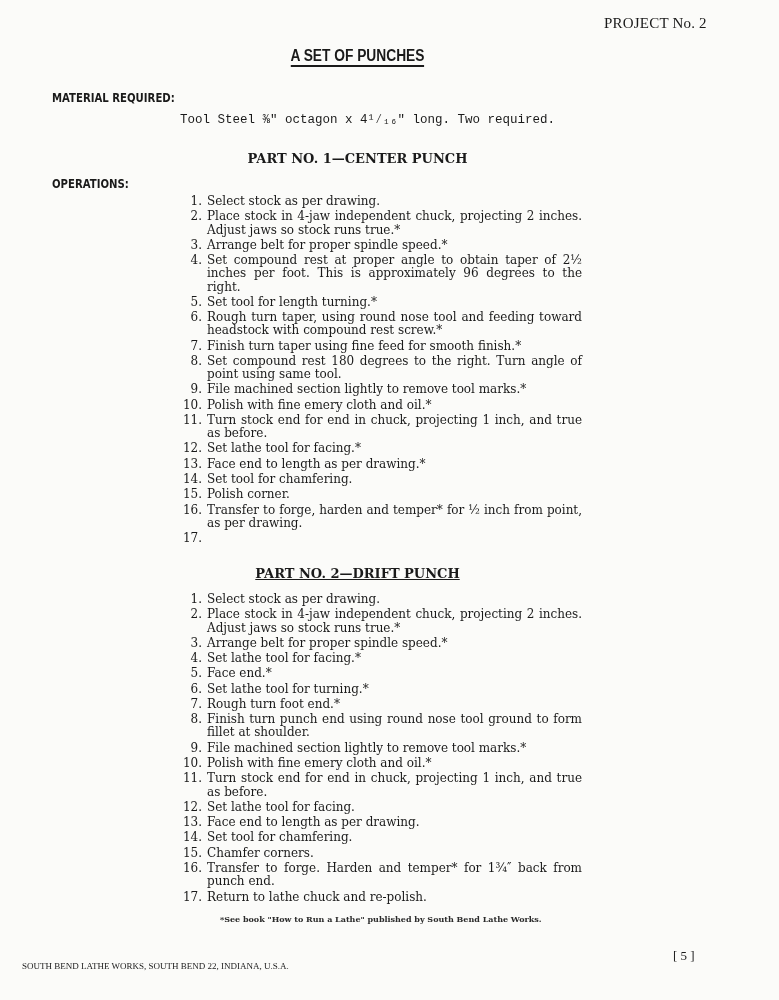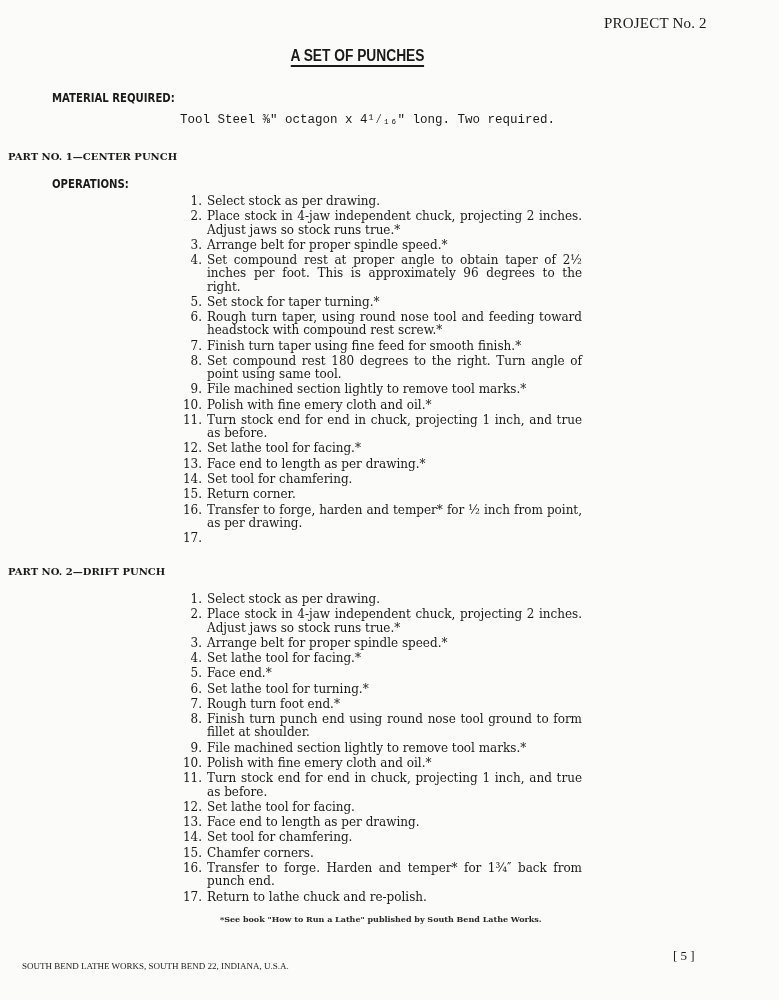--- a/index.html
+++ b/index.html
@@ -20,22 +20,22 @@
   .label-heading {
     position: absolute; left: 52px;
     font-family: "DejaVu Sans", sans-serif; font-weight: bold; font-size: 11.5px;
     transform: scaleX(0.88); transform-origin: 0 0;
   }
   .material-text {
     position: absolute; left: 180px; top: 113px;
     font-family: Liberation Mono, monospace; font-size: 12.5px;
   }
   .part-heading {
-    position: absolute; left: 8px; width: 715px; 
-    font-family: "DejaVu Serif", serif; font-weight: bold; font-size: 10px;
+    position: absolute; left: 0; width: 715px; text-align: center;
+    font-family: "DejaVu Serif", serif; font-weight: bold; font-size: 13px;
   }
   ol.ops {
     position: absolute; left: 180px; width: 402px; margin: 0; padding: 0; list-style: none;
     font-family: "DejaVu Serif", serif; font-size: 12px; line-height: 13.2px;
   }
   ol.ops li { position: relative; padding-left: 27px; margin-bottom: 2.1px; text-align: justify; }
   ol.ops li .num { position: absolute; left: 0; width: 22px; text-align: right; }
   .footnote {
     position: absolute; left: 220px; top: 914px;
     font-family: "DejaVu Serif", serif; font-size: 8px; font-weight: bold; color: #2a2a2a;
@@ -62,36 +62,36 @@
 <div class="material-text">Tool Steel ⅜″ octagon x 4¹⁄₁₆″ long.  Two required.</div>
 
 <div class="part-heading" style="top:151px;">PART NO. 1—CENTER PUNCH</div>
 <div class="label-heading" style="top:177px;">OPERATIONS:</div>
 
 <ol class="ops" style="top:195px;">
   <li><span class="num">1.</span><span>Select stock as per drawing.</span></li>
   <li><span class="num">2.</span><span>Place stock in 4-jaw independent chuck, projecting 2 inches. Adjust jaws so stock runs true.*</span></li>
   <li><span class="num">3.</span><span>Arrange belt for proper spindle speed.*</span></li>
   <li><span class="num">4.</span><span>Set compound rest at proper angle to obtain taper of 2½ inches per foot.  This is approximately 96 degrees to the right.</span></li>
-  <li><span class="num">5.</span><span>Set stock for taper turning.*</span></li>
+  <li><span class="num">5.</span><span>Set tool for length turning.*</span></li>
   <li><span class="num">6.</span><span>Rough turn taper, using round nose tool and feeding toward headstock with compound rest screw.*</span></li>
   <li><span class="num">7.</span><span>Finish turn taper using fine feed for smooth finish.*</span></li>
   <li><span class="num">8.</span><span>Set compound rest 180 degrees to the right.  Turn angle of point using same tool.</span></li>
   <li><span class="num">9.</span><span>File machined section lightly to remove tool marks.*</span></li>
   <li><span class="num">10.</span><span>Polish with fine emery cloth and oil.*</span></li>
   <li><span class="num">11.</span><span>Turn stock end for end in chuck, projecting 1 inch, and true as before.</span></li>
   <li><span class="num">12.</span><span>Set lathe tool for facing.*</span></li>
   <li><span class="num">13.</span><span>Face end to length as per drawing.*</span></li>
   <li><span class="num">14.</span><span>Set tool for chamfering.</span></li>
-  <li><span class="num">15.</span><span>Return corner.</span></li>
+  <li><span class="num">15.</span><span>Polish corner.</span></li>
   <li><span class="num">16.</span><span>Transfer to forge, harden and temper* for ½ inch from point, as per drawing.</span></li>
   <li><span class="num">17.</span></li>
 </ol>
 
-<div class="part-heading" style="top:566px;">PART NO. 2—DRIFT PUNCH</div>
+<div class="part-heading" style="top:566px;text-decoration:underline;">PART NO. 2—DRIFT PUNCH</div>
 
 <ol class="ops" style="top:593px;">
   <li><span class="num">1.</span><span>Select stock as per drawing.</span></li>
   <li><span class="num">2.</span><span>Place stock in 4-jaw independent chuck, projecting 2 inches. Adjust jaws so stock runs true.*</span></li>
   <li><span class="num">3.</span><span>Arrange belt for proper spindle speed.*</span></li>
   <li><span class="num">4.</span><span>Set lathe tool for facing.*</span></li>
   <li><span class="num">5.</span><span>Face end.*</span></li>
   <li><span class="num">6.</span><span>Set lathe tool for turning.*</span></li>
   <li><span class="num">7.</span><span>Rough turn foot end.*</span></li>
   <li><span class="num">8.</span><span>Finish turn punch end using round nose tool ground to form fillet at shoulder.</span></li>

